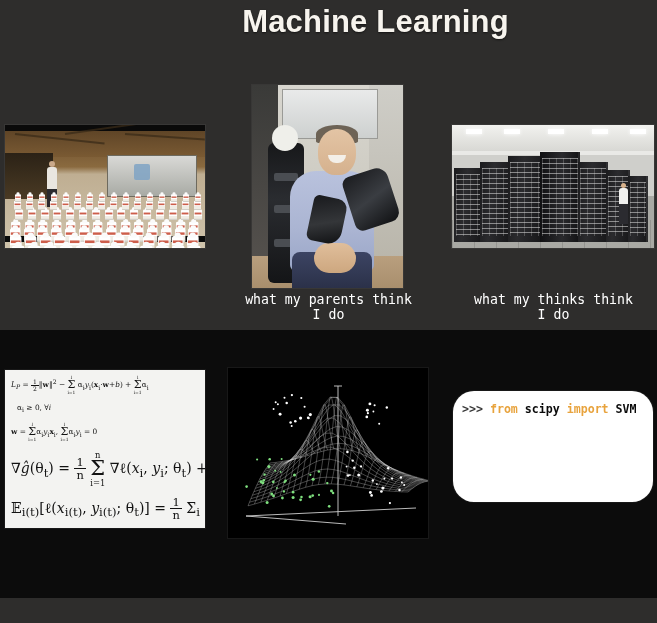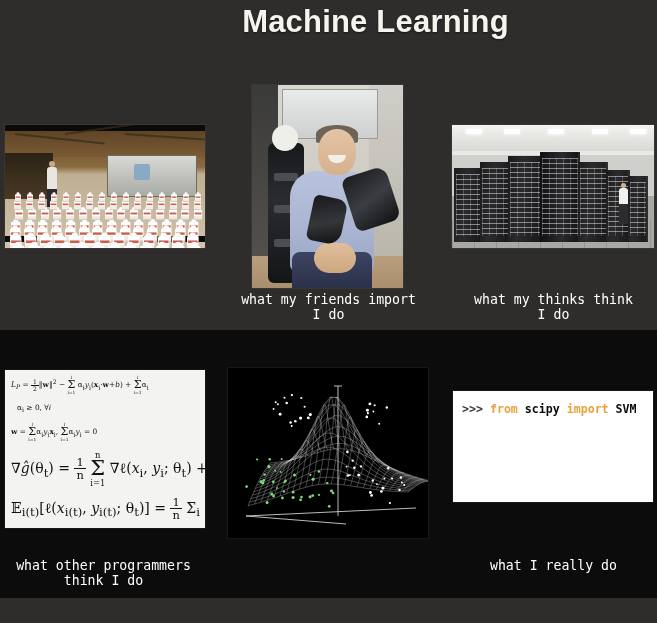--- a/index.html
+++ b/index.html
@@ -241,20 +241,21 @@
     left:228px;top:368px;width:200px;height:170px;
     background:#000;
     overflow:hidden;
   }
   .plot-svg{position:absolute;left:0;top:0;}
 
   
   .img-code{
     left:453px;top:391px;width:200px;height:111px;
     background:#ffffff;
+    border-radius:21px;
   }
   .code-line{
     position:absolute;left:9px;top:11px;
     font-family:"DejaVu Sans Mono","Liberation Mono",monospace;
     font-size:11.6px;font-weight:bold;white-space:pre;
   }
   .tok-prompt{color:#3a3a3a;}
   .tok-kw{color:#e8a33d;}
   .tok-name{color:#0a0a0a;}
 
@@ -403,21 +404,21 @@
     </div>
     <div class="man-torso"></div>
     <div class="man-hair"></div>
     <div class="man-head"></div>
     <div class="man-smile"></div>
     <div class="man-jeans"></div>
     <div class="man-hands"></div>
     <div class="robot-hand"></div>
     <div class="robot-hand2"></div>
   </div>
-  <div class="caption cap-2">what my friends import
+  <div class="caption cap-2">what my parents think
 I do</div>
 
   <div class="thumb img-server">
     <div class="srv-ceiling"></div>
     <div class="srv-light" style="left:14px;"></div>
     <div class="srv-light" style="left:52px;"></div>
     <div class="srv-light" style="left:96px;"></div>
     <div class="srv-light" style="left:140px;"></div>
     <div class="srv-light" style="left:178px;"></div>
     <div class="srv-floor"></div>
@@ -468,22 +469,20 @@
         ∇<i>ĝ</i>(θ<sub>t</sub>) = <span class="mfrac"><span class="num">1</span><span class="den">n</span></span>
         <span class="msum"><span class="lim">n</span><span class="sig">Σ</span><span class="lim">i=1</span></span>
         ∇ℓ(<i>x</i><sub>i</sub>, <i>y</i><sub>i</sub>; θ<sub>t</sub>) + ∇<i>r</i>(θ<sub>t</sub>).
       </div>
       <div class="math-line big">
         𝔼<sub>i(t)</sub>[ℓ(<i>x</i><sub>i(t)</sub>, <i>y</i><sub>i(t)</sub>; θ<sub>t</sub>)] = <span class="mfrac"><span class="num">1</span><span class="den">n</span></span>
         Σ<sub>i</sub> ℓ(<i>x</i><sub>i</sub>, <i>y</i><sub>i</sub>; θ<sub>t</sub>).
       </div>
     </div>
   </div>
-  <div class="caption cap-4">what other programmers
-think I do</div>
 
   <div class="thumb img-plot">
     <svg class="plot-svg" width="200" height="170" viewBox="0 0 200 170">
       <rect x="0" y="0" width="200" height="170" fill="#000"></rect>
       <g id="mesh" stroke="#dcdcdc" stroke-width="0.35" fill="none" opacity="0.9">
           <path d="M20.0 137.8 L26.4 136.1 L32.8 134.2 L39.2 132.2 L45.6 130.2 L52.0 128.0 L58.4 125.7 L64.8 123.4 L71.2 121.3 L77.6 119.3 L84.0 117.7 L90.4 116.6 L96.8 116.0 L103.2 115.9 L109.6 116.2 L116.0 116.9 L122.4 117.8 L128.8 118.8 L135.2 119.8 L141.6 120.8 L148.0 121.6 L154.4 122.4 L160.8 123.0 L167.2 123.4 L173.6 123.8 L180.0 124.0 M21.5 134.2 L27.9 132.4 L34.3 130.4 L40.7 128.3 L47.1 125.9 L53.5 123.4 L59.9 120.7 L66.3 118.0 L72.7 115.3 L79.1 113.0 L85.5 111.0 L91.9 109.7 L98.3 109.2 L104.7 109.4 L111.1 110.2 L117.5 111.5 L123.9 113.1 L130.3 114.7 L136.7 116.3 L143.1 117.8 L149.5 119.1 L155.9 120.2 L162.3 121.1 L168.7 121.8 L175.1 122.4 L181.5 122.8 M22.9 130.7 L29.3 128.8 L35.7 126.6 L42.1 124.2 L48.5 121.5 L54.9 118.5 L61.3 115.3 L67.7 111.9 L74.1 108.6 L80.5 105.5 L86.9 103.0 L93.3 101.5 L99.7 101.0 L106.1 101.7 L112.5 103.2 L118.9 105.4 L125.3 107.8 L131.7 110.3 L138.1 112.6 L144.5 114.6 L150.9 116.4 L157.3 117.9 L163.7 119.2 L170.1 120.2 L176.5 121.0 L182.9 121.6 M24.4 127.2 L30.8 125.2 L37.2 122.8 L43.6 120.1 L50.0 117.0 L56.4 113.5 L62.8 109.5 L69.2 105.3 L75.6 100.9 L82.0 96.8 L88.4 93.5 L94.8 91.5 L101.2 91.1 L107.6 92.4 L114.0 94.9 L120.4 98.3 L126.8 101.9 L133.2 105.4 L139.6 108.6 L146.0 111.4 L152.4 113.7 L158.8 115.7 L165.2 117.3 L171.6 118.6 L178.0 119.6 L184.4 120.5 M25.9 123.7 L32.3 121.6 L38.7 119.0 L45.1 116.0 L51.5 112.5 L57.9 108.3 L64.3 103.5 L70.7 98.1 L77.1 92.4 L83.5 86.8 L89.9 82.1 L96.3 79.4 L102.7 79.1 L109.1 81.3 L115.5 85.3 L121.9 90.3 L128.3 95.5 L134.7 100.3 L141.1 104.5 L147.5 108.1 L153.9 111.1 L160.3 113.5 L166.7 115.5 L173.1 117.0 L179.5 118.3 L185.9 119.4 M27.3 120.4 L33.7 118.1 L40.1 115.4 L46.5 112.1 L52.9 108.1 L59.3 103.3 L65.7 97.5 L72.1 90.8 L78.5 83.3 L84.9 75.7 L91.3 69.2 L97.7 65.3 L104.1 65.1 L110.5 68.6 L116.9 74.7 L123.3 81.8 L129.7 88.9 L136.1 95.2 L142.5 100.6 L148.9 105.0 L155.3 108.5 L161.7 111.4 L168.1 113.7 L174.5 115.6 L180.9 117.1 L187.3 118.3 M28.8 117.1 L35.2 114.8 L41.6 111.9 L48.0 108.4 L54.4 104.0 L60.8 98.5 L67.2 91.8 L73.6 83.7 L80.0 74.4 L86.4 64.5 L92.8 55.7 L99.2 50.3 L105.6 50.2 L112.0 55.3 L118.4 63.9 L124.8 73.5 L131.2 82.6 L137.6 90.5 L144.0 96.9 L150.4 102.1 L156.8 106.2 L163.2 109.5 L169.6 112.1 L176.0 114.3 L182.4 116.0 L188.8 117.3 M30.3 114.0 L36.7 111.6 L43.1 108.7 L49.5 105.0 L55.9 100.4 L62.3 94.5 L68.7 87.0 L75.1 77.8 L81.5 66.8 L87.9 54.9 L94.3 43.9 L100.7 37.0 L107.1 37.0 L113.5 43.8 L119.9 54.7 L126.3 66.6 L132.7 77.5 L139.1 86.6 L145.5 93.9 L151.9 99.7 L158.3 104.3 L164.7 107.9 L171.1 110.8 L177.5 113.1 L183.9 114.9 L190.3 116.5 M31.7 111.1 L38.1 108.8 L44.5 105.8 L50.9 102.1 L57.3 97.4 L63.7 91.3 L70.1 83.6 L76.5 73.9 L82.9 62.1 L89.3 49.0 L95.7 36.9 L102.1 29.2 L108.5 29.3 L114.9 37.0 L121.3 49.2 L127.7 62.4 L134.1 74.2 L140.5 84.1 L146.9 91.9 L153.3 98.0 L159.7 102.8 L166.1 106.6 L172.5 109.6 L178.9 112.1 L185.3 114.1 L191.7 115.7 M33.2 108.4 L39.6 106.1 L46.0 103.3 L52.4 99.7 L58.8 95.1 L65.2 89.2 L71.6 81.7 L78.0 72.3 L84.4 60.9 L90.8 48.3 L97.2 36.7 L103.6 29.4 L110.0 29.6 L116.4 37.0 L122.8 48.9 L129.2 61.8 L135.6 73.4 L142.0 83.1 L148.4 90.9 L154.8 97.0 L161.2 101.8 L167.6 105.7 L174.0 108.8 L180.4 111.3 L186.8 113.3 L193.2 115.0 M34.7 105.9 L41.1 103.8 L47.5 101.1 L53.9 97.8 L60.3 93.6 L66.7 88.2 L73.1 81.3 L79.5 72.9 L85.9 63.0 L92.3 52.2 L98.7 42.6 L105.1 36.8 L111.5 37.0 L117.9 43.2 L124.3 53.3 L130.7 64.4 L137.1 74.8 L143.5 83.6 L149.9 90.9 L156.3 96.7 L162.7 101.3 L169.1 105.1 L175.5 108.1 L181.9 110.6 L188.3 112.7 L194.7 114.5 M36.1 103.5 L42.5 101.6 L48.9 99.3 L55.3 96.3 L61.7 92.6 L68.1 87.9 L74.5 82.1 L80.9 75.1 L87.3 67.1 L93.7 58.9 L100.1 51.8 L106.5 47.6 L112.9 47.9 L119.3 52.6 L125.7 60.3 L132.1 69.2 L138.5 77.7 L144.9 85.3 L151.3 91.7 L157.7 96.9 L164.1 101.2 L170.5 104.8 L176.9 107.7 L183.3 110.2 L189.7 112.2 L196.1 114.0 M37.6 101.2 L44.0 99.6 L50.4 97.6 L56.8 95.1 L63.2 92.0 L69.6 88.1 L76.0 83.4 L82.4 78.0 L88.8 72.1 L95.2 66.2 L101.6 61.3 L108.0 58.6 L114.4 59.0 L120.8 62.4 L127.2 68.0 L133.6 74.7 L140.0 81.4 L146.4 87.5 L152.8 93.0 L159.2 97.6 L165.6 101.5 L172.0 104.7 L178.4 107.5 L184.8 109.9 L191.2 111.9 L197.6 113.6 M39.1 99.1 L45.5 97.8 L51.9 96.1 L58.3 94.1 L64.7 91.5 L71.1 88.5 L77.5 84.9 L83.9 80.9 L90.3 76.7 L96.7 72.7 L103.1 69.6 L109.5 68.0 L115.9 68.5 L122.3 71.0 L128.7 75.0 L135.1 79.9 L141.5 85.1 L147.9 90.0 L154.3 94.5 L160.7 98.4 L167.1 101.9 L173.5 104.8 L179.9 107.4 L186.3 109.6 L192.7 111.6 L199.1 113.3 M40.5 97.1 L46.9 96.0 L53.3 94.7 L59.7 93.1 L66.1 91.2 L72.5 88.9 L78.9 86.3 L85.3 83.5 L91.7 80.6 L98.1 78.0 L104.5 76.1 L110.9 75.3 L117.3 75.9 L123.7 77.8 L130.1 80.7 L136.5 84.4 L142.9 88.3 L149.3 92.3 L155.7 95.9 L162.1 99.3 L168.5 102.3 L174.9 105.0 L181.3 107.4 L187.7 109.5 L194.1 111.4 L200.5 113.1 M42.0 95.0 L48.4 94.3 L54.8 93.3 L61.2 92.2 L67.6 90.8 L74.0 89.2 L80.4 87.3 L86.8 85.4 L93.2 83.6 L99.6 82.0 L106.0 81.0 L112.4 80.7 L118.8 81.3 L125.2 82.9 L131.6 85.2 L138.0 88.0 L144.4 91.1 L150.8 94.2 L157.2 97.3 L163.6 100.1 L170.0 102.8 L176.4 105.2 L182.8 107.4 L189.2 109.4 L195.6 111.2 L202.0 112.9 M20.0 137.8 L21.5 134.2 L22.9 130.7 L24.4 127.2 L25.9 123.7 L27.3 120.4 L28.8 117.1 L30.3 114.0 L31.7 111.1 L33.2 108.4 L34.7 105.9 L36.1 103.5 L37.6 101.2 L39.1 99.1 L40.5 97.1 L42.0 95.0 M26.4 136.1 L27.9 132.4 L29.3 128.8 L30.8 125.2 L32.3 121.6 L33.7 118.1 L35.2 114.8 L36.7 111.6 L38.1 108.8 L39.6 106.1 L41.1 103.8 L42.5 101.6 L44.0 99.6 L45.5 97.8 L46.9 96.0 L48.4 94.3 M32.8 134.2 L34.3 130.4 L35.7 126.6 L37.2 122.8 L38.7 119.0 L40.1 115.4 L41.6 111.9 L43.1 108.7 L44.5 105.8 L46.0 103.3 L47.5 101.1 L48.9 99.3 L50.4 97.6 L51.9 96.1 L53.3 94.7 L54.8 93.3 M39.2 132.2 L40.7 128.3 L42.1 124.2 L43.6 120.1 L45.1 116.0 L46.5 112.1 L48.0 108.4 L49.5 105.0 L50.9 102.1 L52.4 99.7 L53.9 97.8 L55.3 96.3 L56.8 95.1 L58.3 94.1 L59.7 93.1 L61.2 92.2 M45.6 130.2 L47.1 125.9 L48.5 121.5 L50.0 117.0 L51.5 112.5 L52.9 108.1 L54.4 104.0 L55.9 100.4 L57.3 97.4 L58.8 95.1 L60.3 93.6 L61.7 92.6 L63.2 92.0 L64.7 91.5 L66.1 91.2 L67.6 90.8 M52.0 128.0 L53.5 123.4 L54.9 118.5 L56.4 113.5 L57.9 108.3 L59.3 103.3 L60.8 98.5 L62.3 94.5 L63.7 91.3 L65.2 89.2 L66.7 88.2 L68.1 87.9 L69.6 88.1 L71.1 88.5 L72.5 88.9 L74.0 89.2 M58.4 125.7 L59.9 120.7 L61.3 115.3 L62.8 109.5 L64.3 103.5 L65.7 97.5 L67.2 91.8 L68.7 87.0 L70.1 83.6 L71.6 81.7 L73.1 81.3 L74.5 82.1 L76.0 83.4 L77.5 84.9 L78.9 86.3 L80.4 87.3 M64.8 123.4 L66.3 118.0 L67.7 111.9 L69.2 105.3 L70.7 98.1 L72.1 90.8 L73.6 83.7 L75.1 77.8 L76.5 73.9 L78.0 72.3 L79.5 72.9 L80.9 75.1 L82.4 78.0 L83.9 80.9 L85.3 83.5 L86.8 85.4 M71.2 121.3 L72.7 115.3 L74.1 108.6 L75.6 100.9 L77.1 92.4 L78.5 83.3 L80.0 74.4 L81.5 66.8 L82.9 62.1 L84.4 60.9 L85.9 63.0 L87.3 67.1 L88.8 72.1 L90.3 76.7 L91.7 80.6 L93.2 83.6 M77.6 119.3 L79.1 113.0 L80.5 105.5 L82.0 96.8 L83.5 86.8 L84.9 75.7 L86.4 64.5 L87.9 54.9 L89.3 49.0 L90.8 48.3 L92.3 52.2 L93.7 58.9 L95.2 66.2 L96.7 72.7 L98.1 78.0 L99.6 82.0 M84.0 117.7 L85.5 111.0 L86.9 103.0 L88.4 93.5 L89.9 82.1 L91.3 69.2 L92.8 55.7 L94.3 43.9 L95.7 36.9 L97.2 36.7 L98.7 42.6 L100.1 51.8 L101.6 61.3 L103.1 69.6 L104.5 76.1 L106.0 81.0 M90.4 116.6 L91.9 109.7 L93.3 101.5 L94.8 91.5 L96.3 79.4 L97.7 65.3 L99.2 50.3 L100.7 37.0 L102.1 29.2 L103.6 29.4 L105.1 36.8 L106.5 47.6 L108.0 58.6 L109.5 68.0 L110.9 75.3 L112.4 80.7 M96.8 116.0 L98.3 109.2 L99.7 101.0 L101.2 91.1 L102.7 79.1 L104.1 65.1 L105.6 50.2 L107.1 37.0 L108.5 29.3 L110.0 29.6 L111.5 37.0 L112.9 47.9 L114.4 59.0 L115.9 68.5 L117.3 75.9 L118.8 81.3 M103.2 115.9 L104.7 109.4 L106.1 101.7 L107.6 92.4 L109.1 81.3 L110.5 68.6 L112.0 55.3 L113.5 43.8 L114.9 37.0 L116.4 37.0 L117.9 43.2 L119.3 52.6 L120.8 62.4 L122.3 71.0 L123.7 77.8 L125.2 82.9 M109.6 116.2 L111.1 110.2 L112.5 103.2 L114.0 94.9 L115.5 85.3 L116.9 74.7 L118.4 63.9 L119.9 54.7 L121.3 49.2 L122.8 48.9 L124.3 53.3 L125.7 60.3 L127.2 68.0 L128.7 75.0 L130.1 80.7 L131.6 85.2 M116.0 116.9 L117.5 111.5 L118.9 105.4 L120.4 98.3 L121.9 90.3 L123.3 81.8 L124.8 73.5 L126.3 66.6 L127.7 62.4 L129.2 61.8 L130.7 64.4 L132.1 69.2 L133.6 74.7 L135.1 79.9 L136.5 84.4 L138.0 88.0 M122.4 117.8 L123.9 113.1 L125.3 107.8 L126.8 101.9 L128.3 95.5 L129.7 88.9 L131.2 82.6 L132.7 77.5 L134.1 74.2 L135.6 73.4 L137.1 74.8 L138.5 77.7 L140.0 81.4 L141.5 85.1 L142.9 88.3 L144.4 91.1 M128.8 118.8 L130.3 114.7 L131.7 110.3 L133.2 105.4 L134.7 100.3 L136.1 95.2 L137.6 90.5 L139.1 86.6 L140.5 84.1 L142.0 83.1 L143.5 83.6 L144.9 85.3 L146.4 87.5 L147.9 90.0 L149.3 92.3 L150.8 94.2 M135.2 119.8 L136.7 116.3 L138.1 112.6 L139.6 108.6 L141.1 104.5 L142.5 100.6 L144.0 96.9 L145.5 93.9 L146.9 91.9 L148.4 90.9 L149.9 90.9 L151.3 91.7 L152.8 93.0 L154.3 94.5 L155.7 95.9 L157.2 97.3 M141.6 120.8 L143.1 117.8 L144.5 114.6 L146.0 111.4 L147.5 108.1 L148.9 105.0 L150.4 102.1 L151.9 99.7 L153.3 98.0 L154.8 97.0 L156.3 96.7 L157.7 96.9 L159.2 97.6 L160.7 98.4 L162.1 99.3 L163.6 100.1 M148.0 121.6 L149.5 119.1 L150.9 116.4 L152.4 113.7 L153.9 111.1 L155.3 108.5 L156.8 106.2 L158.3 104.3 L159.7 102.8 L161.2 101.8 L162.7 101.3 L164.1 101.2 L165.6 101.5 L167.1 101.9 L168.5 102.3 L170.0 102.8 M154.4 122.4 L155.9 120.2 L157.3 117.9 L158.8 115.7 L160.3 113.5 L161.7 111.4 L163.2 109.5 L164.7 107.9 L166.1 106.6 L167.6 105.7 L169.1 105.1 L170.5 104.8 L172.0 104.7 L173.5 104.8 L174.9 105.0 L176.4 105.2 M160.8 123.0 L162.3 121.1 L163.7 119.2 L165.2 117.3 L166.7 115.5 L168.1 113.7 L169.6 112.1 L171.1 110.8 L172.5 109.6 L174.0 108.8 L175.5 108.1 L176.9 107.7 L178.4 107.5 L179.9 107.4 L181.3 107.4 L182.8 107.4 M167.2 123.4 L168.7 121.8 L170.1 120.2 L171.6 118.6 L173.1 117.0 L174.5 115.6 L176.0 114.3 L177.5 113.1 L178.9 112.1 L180.4 111.3 L181.9 110.6 L183.3 110.2 L184.8 109.9 L186.3 109.6 L187.7 109.5 L189.2 109.4 M173.6 123.8 L175.1 122.4 L176.5 121.0 L178.0 119.6 L179.5 118.3 L180.9 117.1 L182.4 116.0 L183.9 114.9 L185.3 114.1 L186.8 113.3 L188.3 112.7 L189.7 112.2 L191.2 111.9 L192.7 111.6 L194.1 111.4 L195.6 111.2 M180.0 124.0 L181.5 122.8 L182.9 121.6 L184.4 120.5 L185.9 119.4 L187.3 118.3 L188.8 117.3 L190.3 116.5 L191.7 115.7 L193.2 115.0 L194.7 114.5 L196.1 114.0 L197.6 113.6 L199.1 113.3 L200.5 113.1 L202.0 112.9 "></path>
         </g>
       <g stroke="#cfcfcf" stroke-width="0.9" fill="none">
         <line x1="110" y1="18" x2="110" y2="148"></line>
         <line x1="18" y1="148" x2="188" y2="140"></line>
@@ -573,15 +572,14 @@
           <circle cx="121.9" cy="107.1" r="0.92" fill="#ffffff"></circle>
           <circle cx="130.7" cy="107.0" r="1.50" fill="#ffffff"></circle>
           <circle cx="133.0" cy="98.4" r="1.10" fill="#ffffff"></circle>
         </g>
     </svg>
   </div>
 
   <div class="thumb img-code">
     <div class="code-line"><span class="tok-prompt">&gt;&gt;&gt; </span><span class="tok-kw">from</span><span class="tok-name"> scipy </span><span class="tok-kw">import</span><span class="tok-name"> SVM</span></div>
   </div>
-  <div class="caption cap-6">what I really do</div>
 
 </div>
 
 </body></html>

